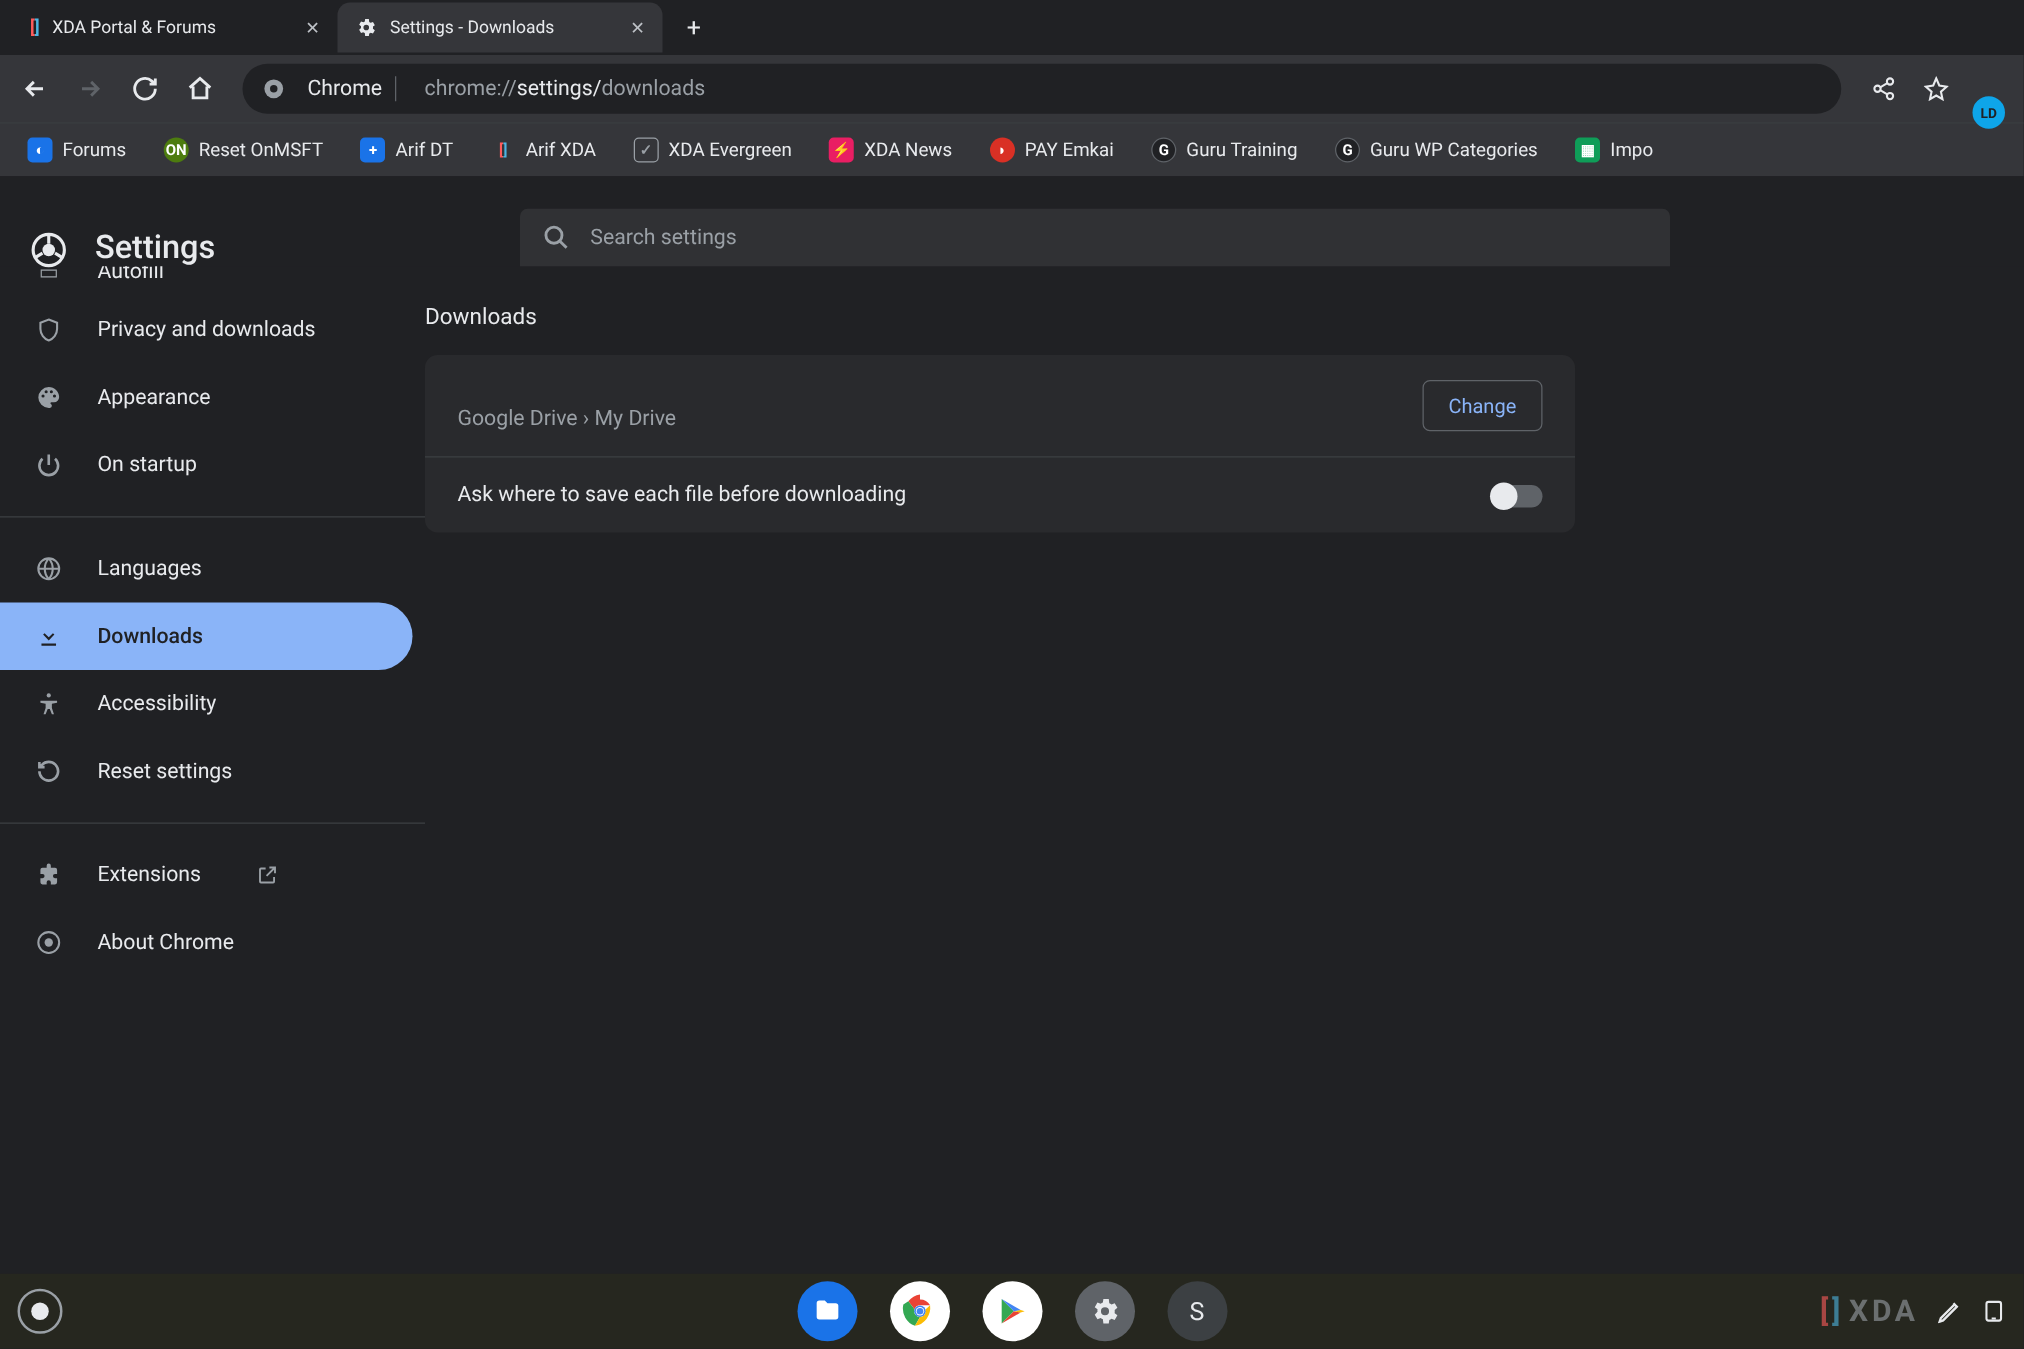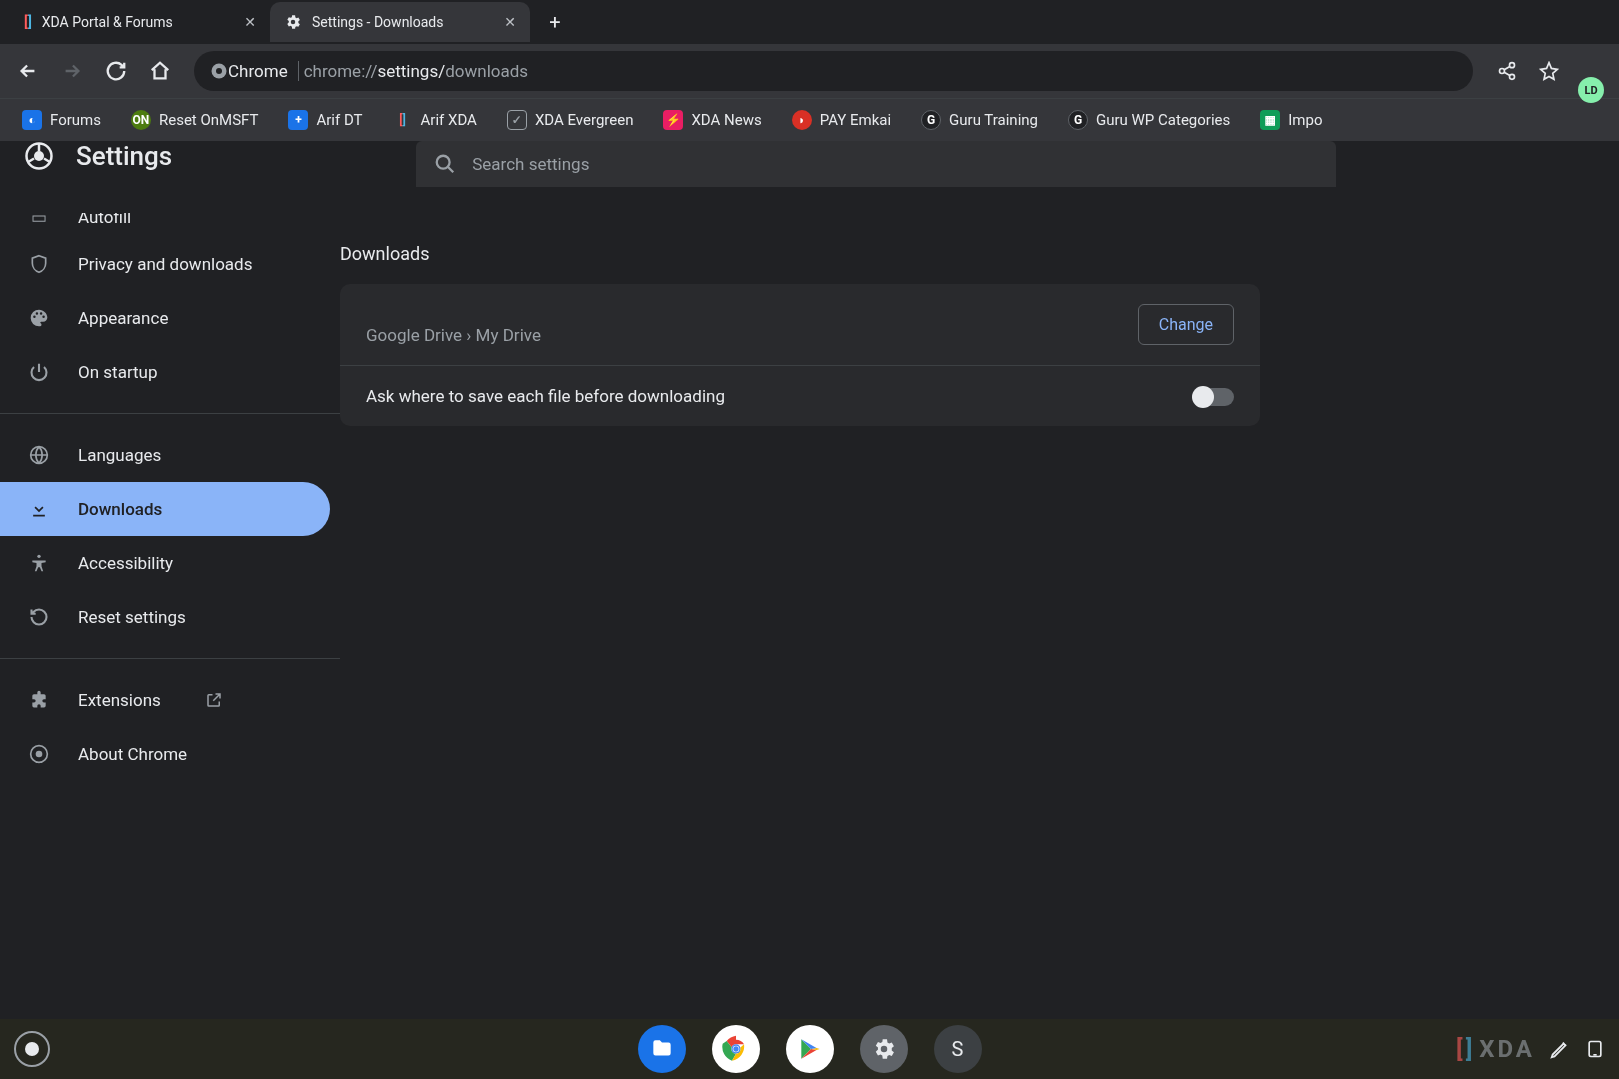--- a/index.html
+++ b/index.html
@@ -10,36 +10,36 @@
 .tab { display: flex; align-items: center; height: 40px; padding: 0 14px; min-width: 260px; gap: 10px; color: #e8eaed; font-size: 14px; cursor: pointer; }
 .tab.active { background: #35363a; border-radius: 10px 10px 0 0; }
 .tab .tab-title { flex: 1; white-space: nowrap; overflow: hidden; text-overflow: ellipsis; }
 .tab .close { color: #bdc1c6; font-size: 14px; }
 .new-tab { width: 30px; height: 30px; display: flex; align-items: center; justify-content: center; color: #e8eaed; font-size: 20px; margin-left: 10px; cursor: pointer; }
 
 
 .toolbar { background: #35363a; height: 55px; display: flex; align-items: center; padding: 0 10px; gap: 8px; border-bottom: 1px solid #3c4043; }
 .toolbar .nav-btn { width: 36px; height: 36px; display: flex; align-items: center; justify-content: center; color: #9aa0a6; border-radius: 50%; cursor: pointer; }
 .toolbar .nav-btn.enabled { color: #e8eaed; }
-.omnibox { flex: 1; background: #202124; border-radius: 24px; height: 40px; display: flex; align-items: center; padding: 0 16px; gap: 0; margin: 0 8px; }
+.omnibox { flex: 1; background: #202124; border-radius: 24px; height: 40px; display: flex; align-items: center; padding: 0 16px; gap: 18px; margin: 0 8px; }
 .omnibox .site-icon { color: #9aa0a6; }
 .omnibox .site-label { color: #e8eaed; font-size: 17px; padding-right:10px; border-right: 1px solid #5f6368; }
 .omnibox .url { color: #9aa0a6; font-size: 17px; padding-left: 5px; }
 .omnibox .url b { color: #e8eaed; font-weight: normal; }
 .toolbar-right { display: flex; gap: 6px; align-items: center; }
 .toolbar-right .icon-btn { width: 36px; height: 36px; display:flex; align-items:center; justify-content:center; color:#e8eaed; cursor:pointer; }
-.ext-badge { width:26px; height:26px; background:#86efac; border-radius:50%; display:flex; align-items:center; justify-content:center; font-size:11px; font-weight:bold; color:#202124;margin-top:38px;}
+.ext-badge { width:26px; height:26px; background:#0ea5e9; border-radius:50%; display:flex; align-items:center; justify-content:center; font-size:11px; font-weight:bold; color:#202124;margin-top:38px;}
 
 
 .bookmarks-bar { background: #35363a; height: 42px; display: flex; align-items: center; padding: 0 12px; gap: 10px; }
 .bookmark { display: flex; align-items: center; gap: 8px; padding: 4px 10px; color: #e8eaed; font-size: 15px; cursor: pointer; border-radius:4px;}
 .bm-icon { width:20px; height:20px; border-radius:4px; display:flex; align-items:center; justify-content:center; font-size:12px; font-weight:bold; }
 
 
-.settings-header { height: 72px; display: flex; align-items: flex-start; padding: 0 24px; gap: 24px; background:#202124;}
+.settings-header { height: 72px; display: flex; align-items: flex-end; padding: 0 24px; gap: 24px; background:#202124;}
 .settings-header .chrome-logo { width:28px; height:28px; color:#e8eaed; }
 .settings-header .title { font-size: 26px; font-weight: 500; color: #e8eaed; }
 .settings-search { flex:1; max-width: 920px; margin-left: 220px; background:#303134; border-radius: 6px 6px 0 0; height:46px; display:flex; align-items:center; padding:0 18px; gap:16px; color:#9aa0a6; font-size:17px; }
 
 
 .main { display: flex; height: calc(100% - 44px - 55px - 42px - 72px - 60px); }
 .sidebar { width: 340px; padding-top: 0px; overflow-y:auto; }
 .sidebar-item { display: flex; align-items: center; height: 54px; padding: 0 28px; gap: 28px; color: #e8eaed; font-size: 17px; cursor: pointer; border-radius:0 30px 30px 0; margin-right: 10px;}
 .sidebar-item.cut { height:30px; align-items:flex-start; margin-top:-6px; }
 .sidebar-item.selected { background: #8ab4f8; color: #202124; font-weight:500; }

